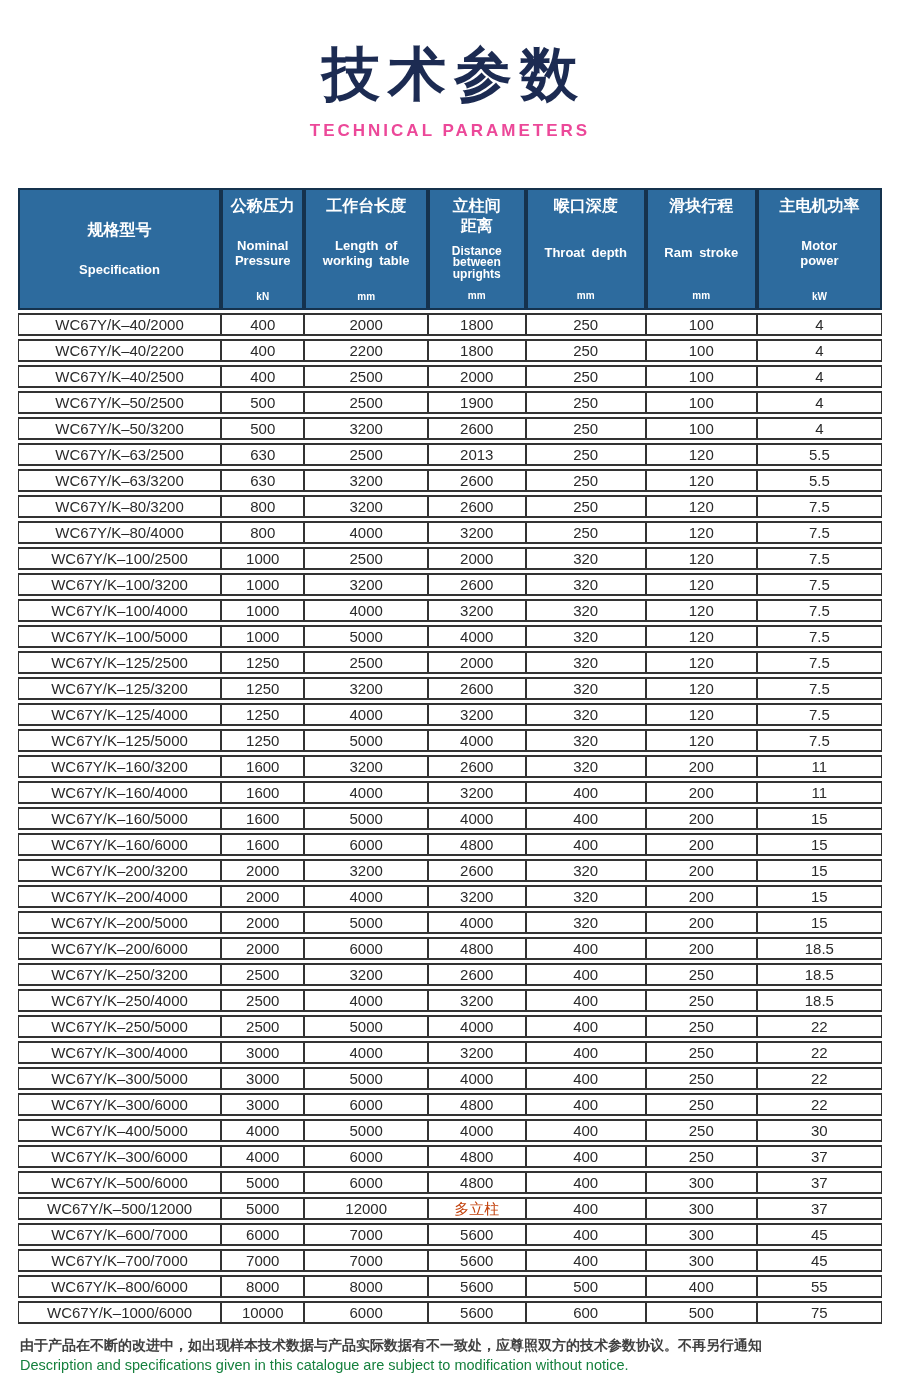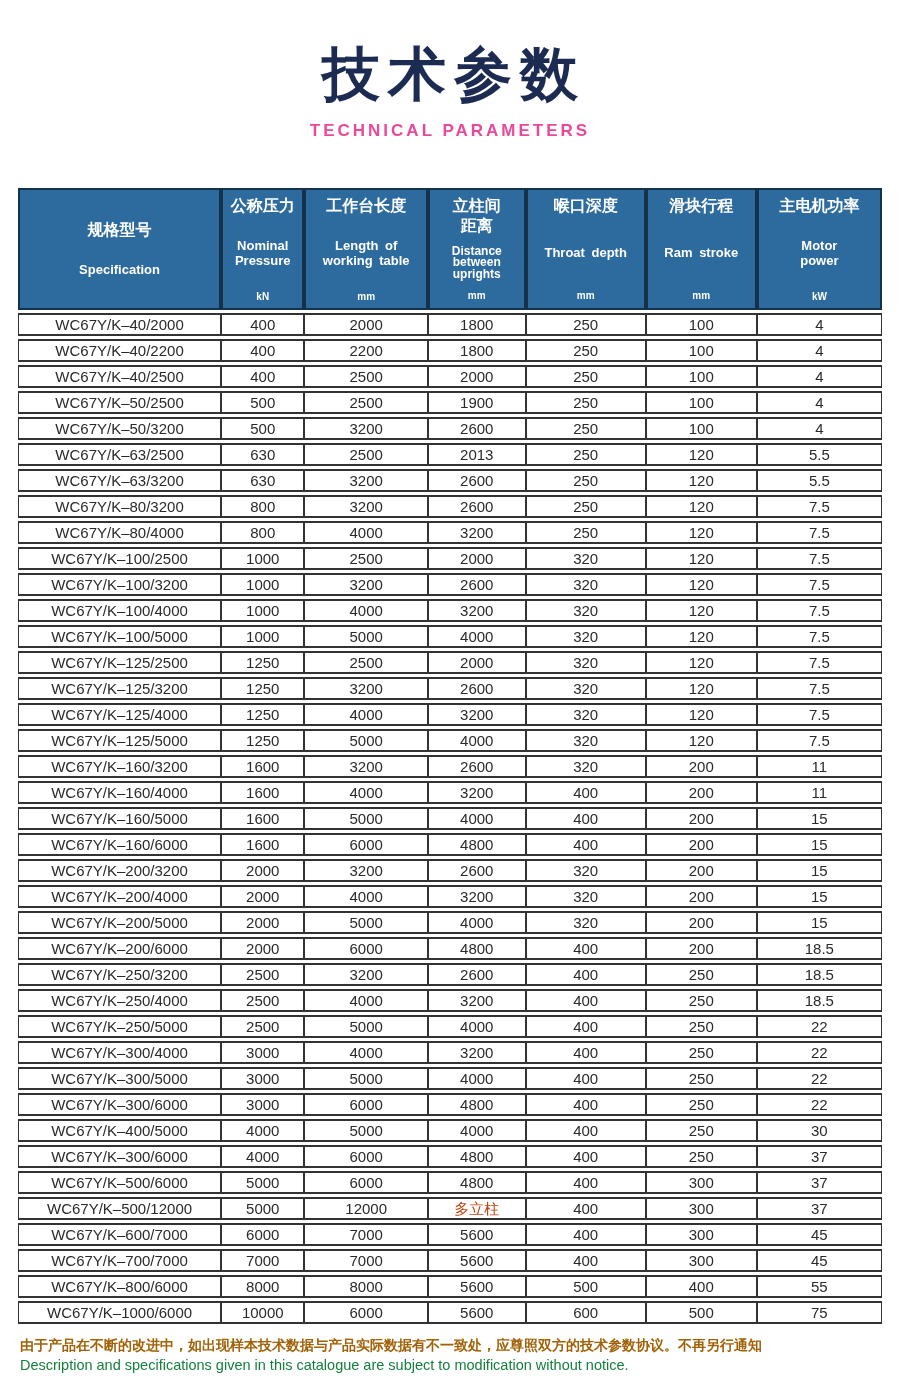--- a/index.html
+++ b/index.html
@@ -46,21 +46,21 @@
   .h-unit{font-size:10px;font-weight:700;}
   td{
     background:#ffffff;color:#2a2a2a;font-size:15px;
     height:19px;line-height:19px;
     border-top:2px solid #333333;border-bottom:2px solid #333333;
     border-left:1px solid #333333;border-right:1px solid #333333;
     white-space:nowrap;overflow:hidden;
   }
   td.muted{color:#c2410c;}
   .footer{margin:8px 20px 0 20px;}
-  .note-cn{font-size:14px;font-weight:700;color:#a16207;line-height:1.45;}
+  .note-cn{font-size:14px;font-weight:700;color:#404040;line-height:1.45;}
   .note-en{font-size:14.5px;color:#15803d;line-height:1.45;}
 </style>
 </head>
 <body>
 
 <div class="title-wrap">
   <div class="title-cn">技术参数</div>
   <div class="title-en">TECHNICAL PARAMETERS</div>
 </div>
 

